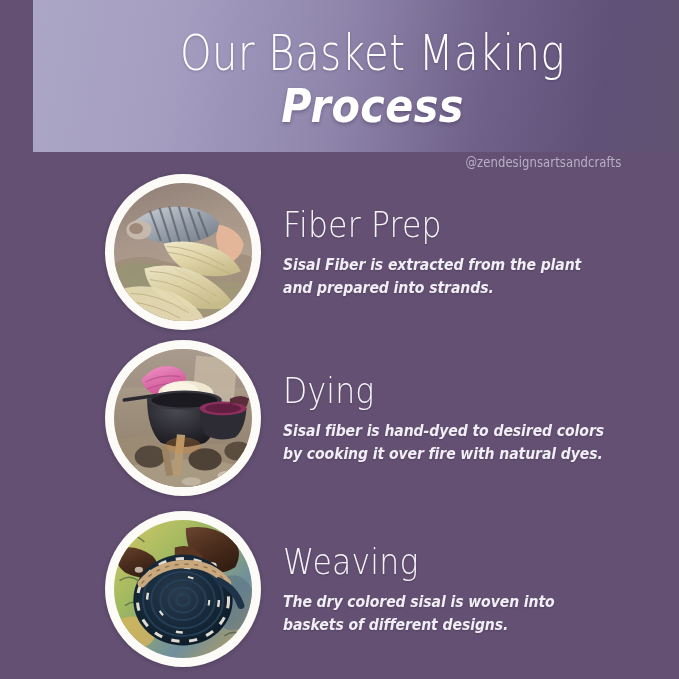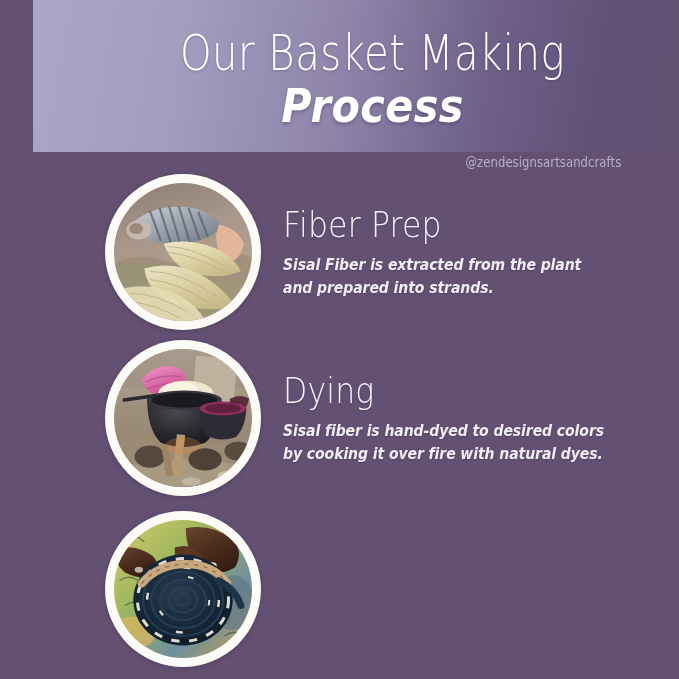--- a/index.html
+++ b/index.html
@@ -337,16 +337,23 @@
               <ellipse cx="50" cy="58" rx="10.5" ry="9"></ellipse>
               <ellipse cx="50" cy="58" rx="5" ry="4.2"></ellipse>
             </g>
 
             <path d="M20 46 Q32 32 52 32 Q72 32 82 46" fill="none" stroke="#c9a87d" stroke-width="6" stroke-linecap="round"></path>
             <path d="M20 46 Q32 32 52 32 Q72 32 82 46" fill="none" stroke="#8f7451" stroke-width="1" stroke-dasharray="3 4"></path>
             <path d="M76 44 Q88 50 92 62" fill="none" stroke="#1e3347" stroke-width="5" stroke-linecap="round"></path>
           </svg>
         </div>
       </div>
+      <div class="step-text">
+        <div class="step-title">Weaving</div>
+        <div class="step-desc">
+          <span class="l">The dry colored sisal is woven into</span>
+          <span class="l">baskets of different designs.</span>
+        </div>
+      </div>
     </div>
 
   </div>
 </div>
 
 </body></html>

